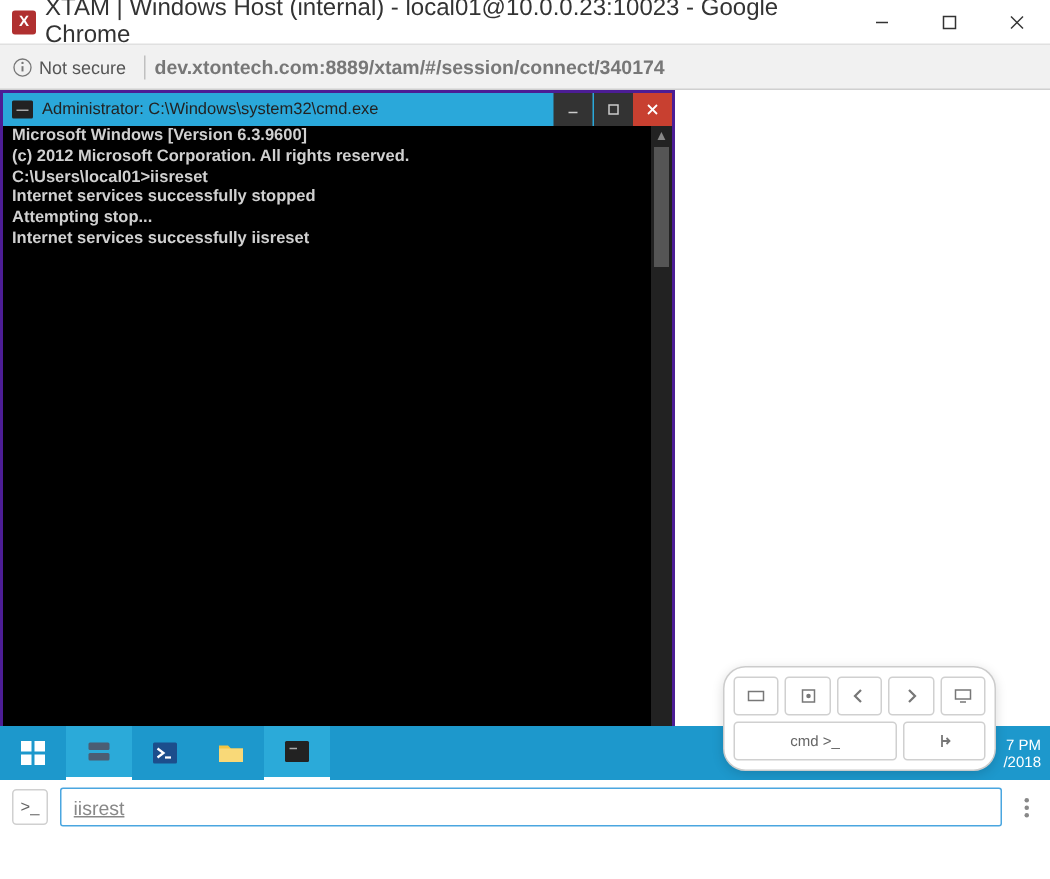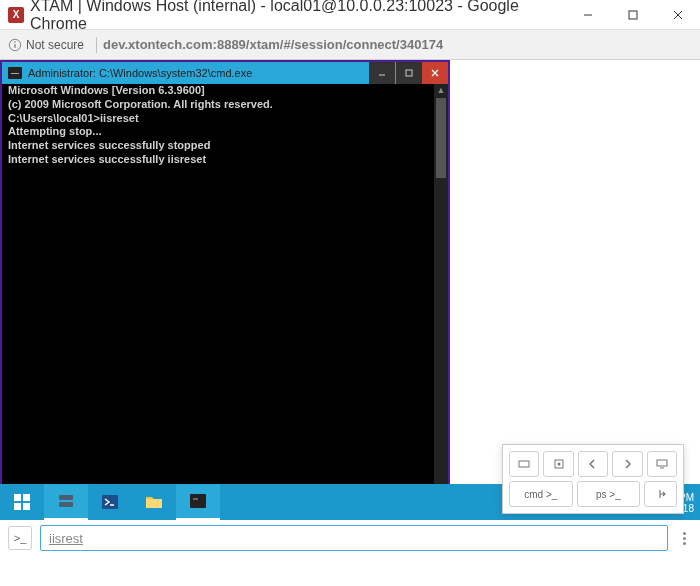--- a/index.html
+++ b/index.html
@@ -43,21 +43,21 @@
 .cmd-scroll .track { flex:1; background:#222; position:relative; }
 .cmd-scroll .thumb { position:absolute; top:0; left:2px; right:2px; height:80px; background:#555; }
 
 
 .remote-taskbar { position:absolute; left:0; bottom:36px; right:0; height:36px; background:#1d98cc; display:flex; align-items:center; }
 .remote-taskbar .tb-item { width:44px; height:36px; display:flex; align-items:center; justify-content:center; cursor:pointer; }
 .remote-taskbar .tb-item.active { background:#2baad9; border-bottom:2px solid #fff; }
 .remote-taskbar .tb-item svg { width:20px; height:20px; }
 
 
-.float-panel { position:absolute; right:16px; bottom:42px; width:182px; background:#fff; border:1px solid #ccc; border-radius:0; box-shadow:0 2px 8px rgba(0,0,0,0.15); padding:6px; }
+.float-panel { position:absolute; right:36px; bottom:42px; width:182px; background:#fff; border:1px solid #ccc; border-radius:15px; box-shadow:0 2px 8px rgba(0,0,0,0.15); padding:6px; }
 .float-panel .row { display:flex; gap:4px; margin-bottom:4px; }
 .float-panel .row:last-child { margin-bottom:0; }
 .float-panel .pill { border:1px solid #d0d0d0; border-radius:3px; height:26px; display:flex; align-items:center; justify-content:center; font-size:10px; color:#666; cursor:pointer; }
 .float-panel .pill.small { flex:1; }
 .float-panel .pill svg { width:12px; height:12px; }
 
 
 .tray-clock { position:absolute; right:4px; bottom:38px; font-size:10px; color:#fff; text-align:right; line-height:1.1; padding:4px 2px; }
 
 
@@ -126,26 +126,26 @@
         <div class="tbtn close">
             <svg viewBox="0 0 8 8">
               <line x1="1" y1="1" x2="7" y2="7" stroke="#fff" stroke-width="1.2"></line>
               <line x1="7" y1="1" x2="1" y2="7" stroke="#fff" stroke-width="1.2"></line>
             </svg>
           </div>
       </div>
     </div>
     <div class="cmd-body">
       <div class="line">Microsoft Windows [Version 6.3.9600]</div>
-      <div class="line">(c) 2009 Microsoft Corporation. All rights reserved.</div>
+      <div class="line">(c) 2012 Microsoft Corporation. All rights reserved.</div>
       <div class="line"></div>
       <div class="line">C:\Users\local01&gt;iisreset</div>
       <div class="line"></div>
+      <div class="line">Internet services successfully stopped</div>
       <div class="line">Attempting stop...</div>
-      <div class="line">Internet services successfully stopped</div>
       <div class="line">Internet services successfully iisreset</div>
       <div class="line"></div>
       <div class="cmd-scroll">
         <div class="arrow">▲</div>
         <div class="track">
             <div class="thumb"></div>
           </div>
         <div class="arrow">▼</div>
       </div>
     </div>
@@ -217,21 +217,20 @@
         </div>
       <div class="pill small">
           <svg viewBox="0 0 12 12">
             <rect x="1" y="2" width="10" height="6" stroke="#777" fill="none"></rect>
             <line x1="4" y1="10" x2="8" y2="10" stroke="#777"></line>
           </svg>
         </div>
     </div>
     <div class="row">
       <div class="pill" style="flex:2">cmd &gt;_</div>
-      <div class="pill" style="flex:2">ps &gt;_</div>
       <div class="pill small">
           <svg viewBox="0 0 12 12">
             <path d="M5 2v8M5 6h5M8 4l2 2-2 2" stroke="#777" fill="none" stroke-width="1.2"></path>
           </svg>
         </div>
     </div>
   </div>
 
   <div class="input-bar">
     <div class="chev">&gt;_</div>

